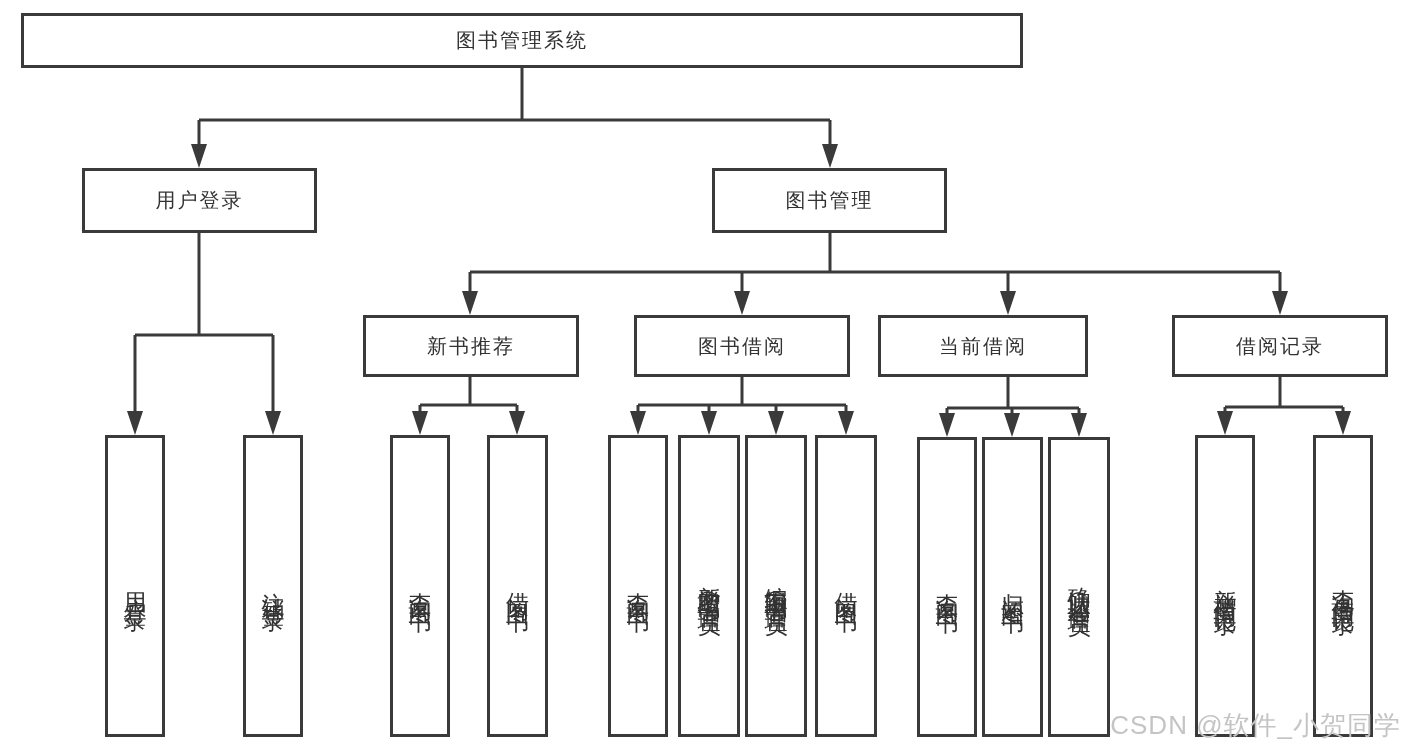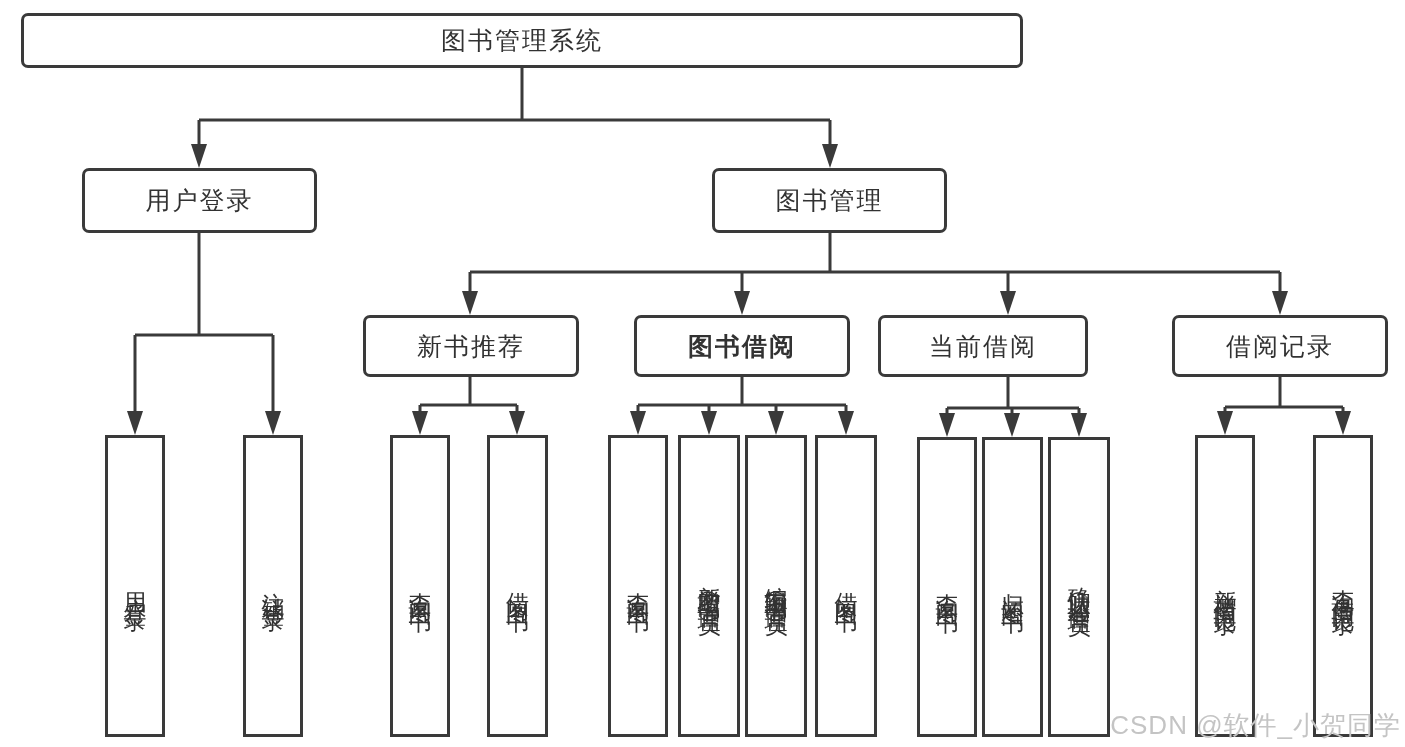--- a/index.html
+++ b/index.html
@@ -12,33 +12,33 @@
   }
   #wires{position:absolute;left:0;top:0;pointer-events:none;}
   .box{
     position:absolute;
     background:#ffffff;
     border:3px solid #3a3a3a;
     display:flex;align-items:center;justify-content:center;
     color:#323232;
     box-sizing:border-box;
   }
-  .h{font-size:25px;letter-spacing:2px;border-radius:7px;}
+  .h{font-size:20px;letter-spacing:2px;}
   .v{
     writing-mode:vertical-rl;
     font-size:23px;
     letter-spacing:6px;
     line-height:1.0;
   }
   
   #b-root{left:21px;top:13px;width:1002px;height:55px;}
   #b-userlogin{left:82px;top:168px;width:235px;height:65px;}
   #b-bookmgmt{left:712px;top:168px;width:235px;height:65px;}
   #b-newrec{left:363px;top:315px;width:216px;height:62px;}
-  #b-borrow{left:634px;top:315px;width:216px;height:62px;font-weight:bold;}
+  #b-borrow{left:634px;top:315px;width:216px;height:62px;}
   #b-current{left:878px;top:315px;width:210px;height:62px;}
   #b-records{left:1172px;top:315px;width:216px;height:62px;}
   #l-login{left:105px;top:435px;width:60px;height:302px;}
   #l-logout{left:243px;top:435px;width:60px;height:302px;}
   #l-query1{left:390px;top:435px;width:60px;height:302px;}
   #l-lend1{left:487px;top:435px;width:61px;height:302px;}
   #l-query2{left:608px;top:435px;width:60px;height:302px;}
   #l-add{left:678px;top:435px;width:62px;height:302px;letter-spacing:4px;}
   #l-edit{left:745px;top:435px;width:62px;height:302px;letter-spacing:4px;}
   #l-lend2{left:815px;top:435px;width:62px;height:302px;}

